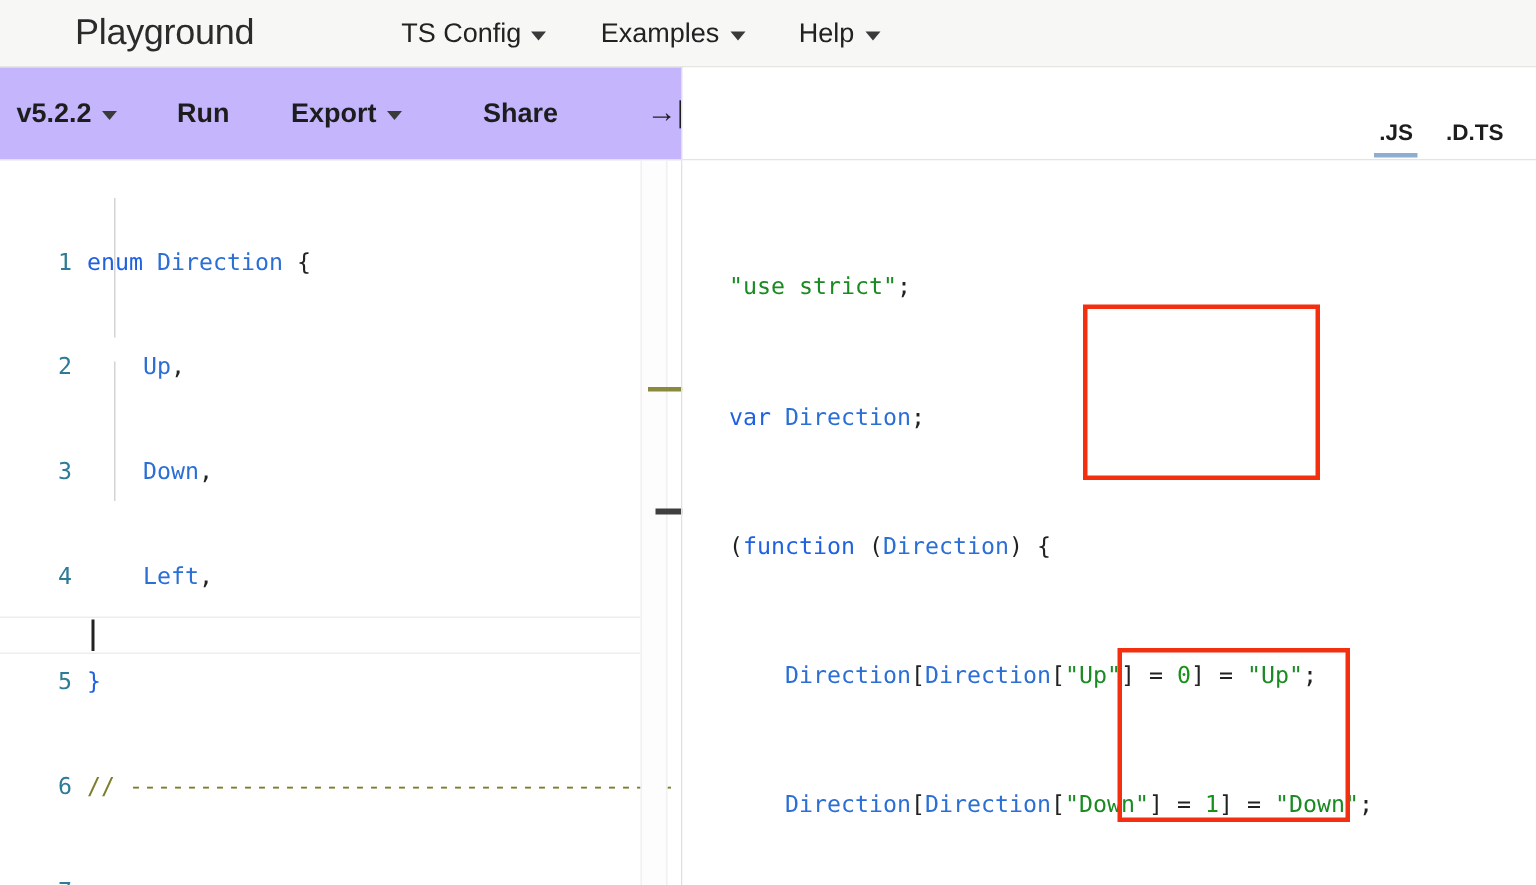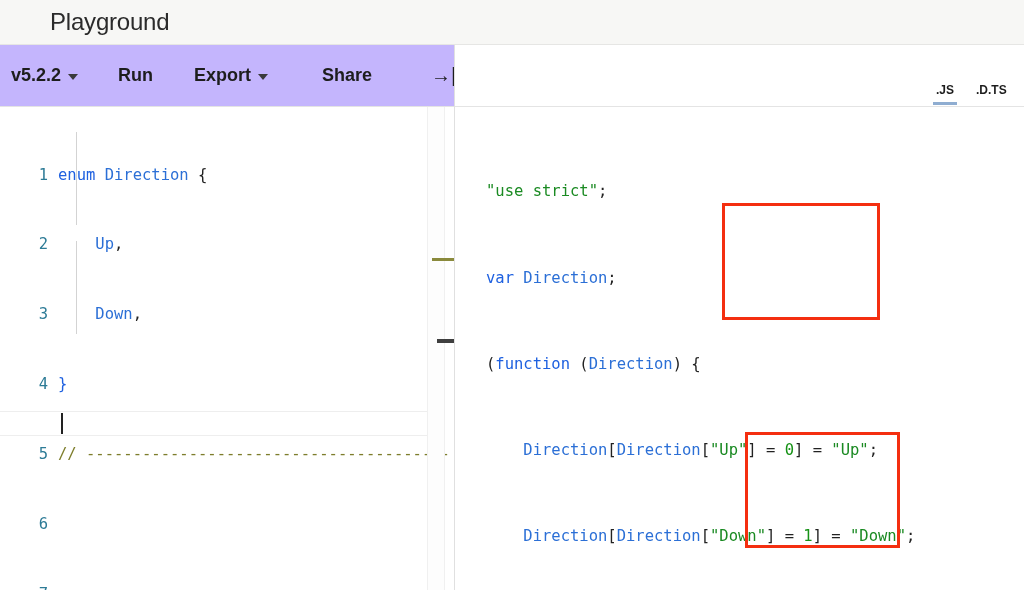--- a/index.html
+++ b/index.html
@@ -68,21 +68,21 @@
   
   .out-tabbar {
     position: absolute; left: 455px; top: 45px;
     width: 569px; height: 62px;
     background: #ffffff;
     border-bottom: 1px solid #e4e4e4;
     display: flex; align-items: flex-end;
     justify-content: flex-end;
   }
   .out-tab {
-    font-size: 12px; color: #1d1d1d;
+    font-size: 15px; color: #1d1d1d;
     padding: 0 0 9px 0;
     margin-right: 22px;
     white-space: nowrap; cursor: pointer;
     position: relative;
     font-weight: bold;
   }
   .out-tab.active::after {
     content: ""; position: absolute;
     left: -3px; right: -3px; bottom: 1px;
     height: 3px; background: #8fadd1;
@@ -198,20 +198,34 @@
     pointer-events: none;
   }
   .annot-1 { left: 722px; top: 203px; width: 158px; height: 117px; }
   .annot-2 { left: 745px; top: 432px; width: 155px; height: 116px; }
 </style>
 </head>
 <body>
 
 <div class="navbar">
   <div class="brand">Playground</div>
+  <div class="nav-items">
+    <div class="nav-item">
+      <span>TS Config</span>
+      <span class="caret"></span>
+    </div>
+    <div class="nav-item">
+      <span>Examples</span>
+      <span class="caret"></span>
+    </div>
+    <div class="nav-item">
+      <span>Help</span>
+      <span class="caret"></span>
+    </div>
+  </div>
 </div>
 
 <div class="toolbar">
   <div class="tb-item tb-version">
     <span>v5.2.2</span>
     <span class="caret"></span>
   </div>
   <div class="tb-item tb-run">
     <span>Run</span>
   </div>
@@ -248,20 +262,21 @@
     
     
     
     
   </div>
 
   <div class="code editor-code">
     <div><span class="kw">enum</span> <span class="id">Direction</span> <span class="pl">{</span></div>
     <div>    <span class="id">Up</span><span class="pl">,</span></div>
     <div>    <span class="id">Down</span><span class="pl">,</span></div>
+    <div>    <span class="id">Left</span><span class="pl">,</span></div>
     <div><span class="kw">}</span></div>
     <div><span class="cmt">// ---------------------------------------</span></div>
     
     
     
     
     
     
     
   </div>

